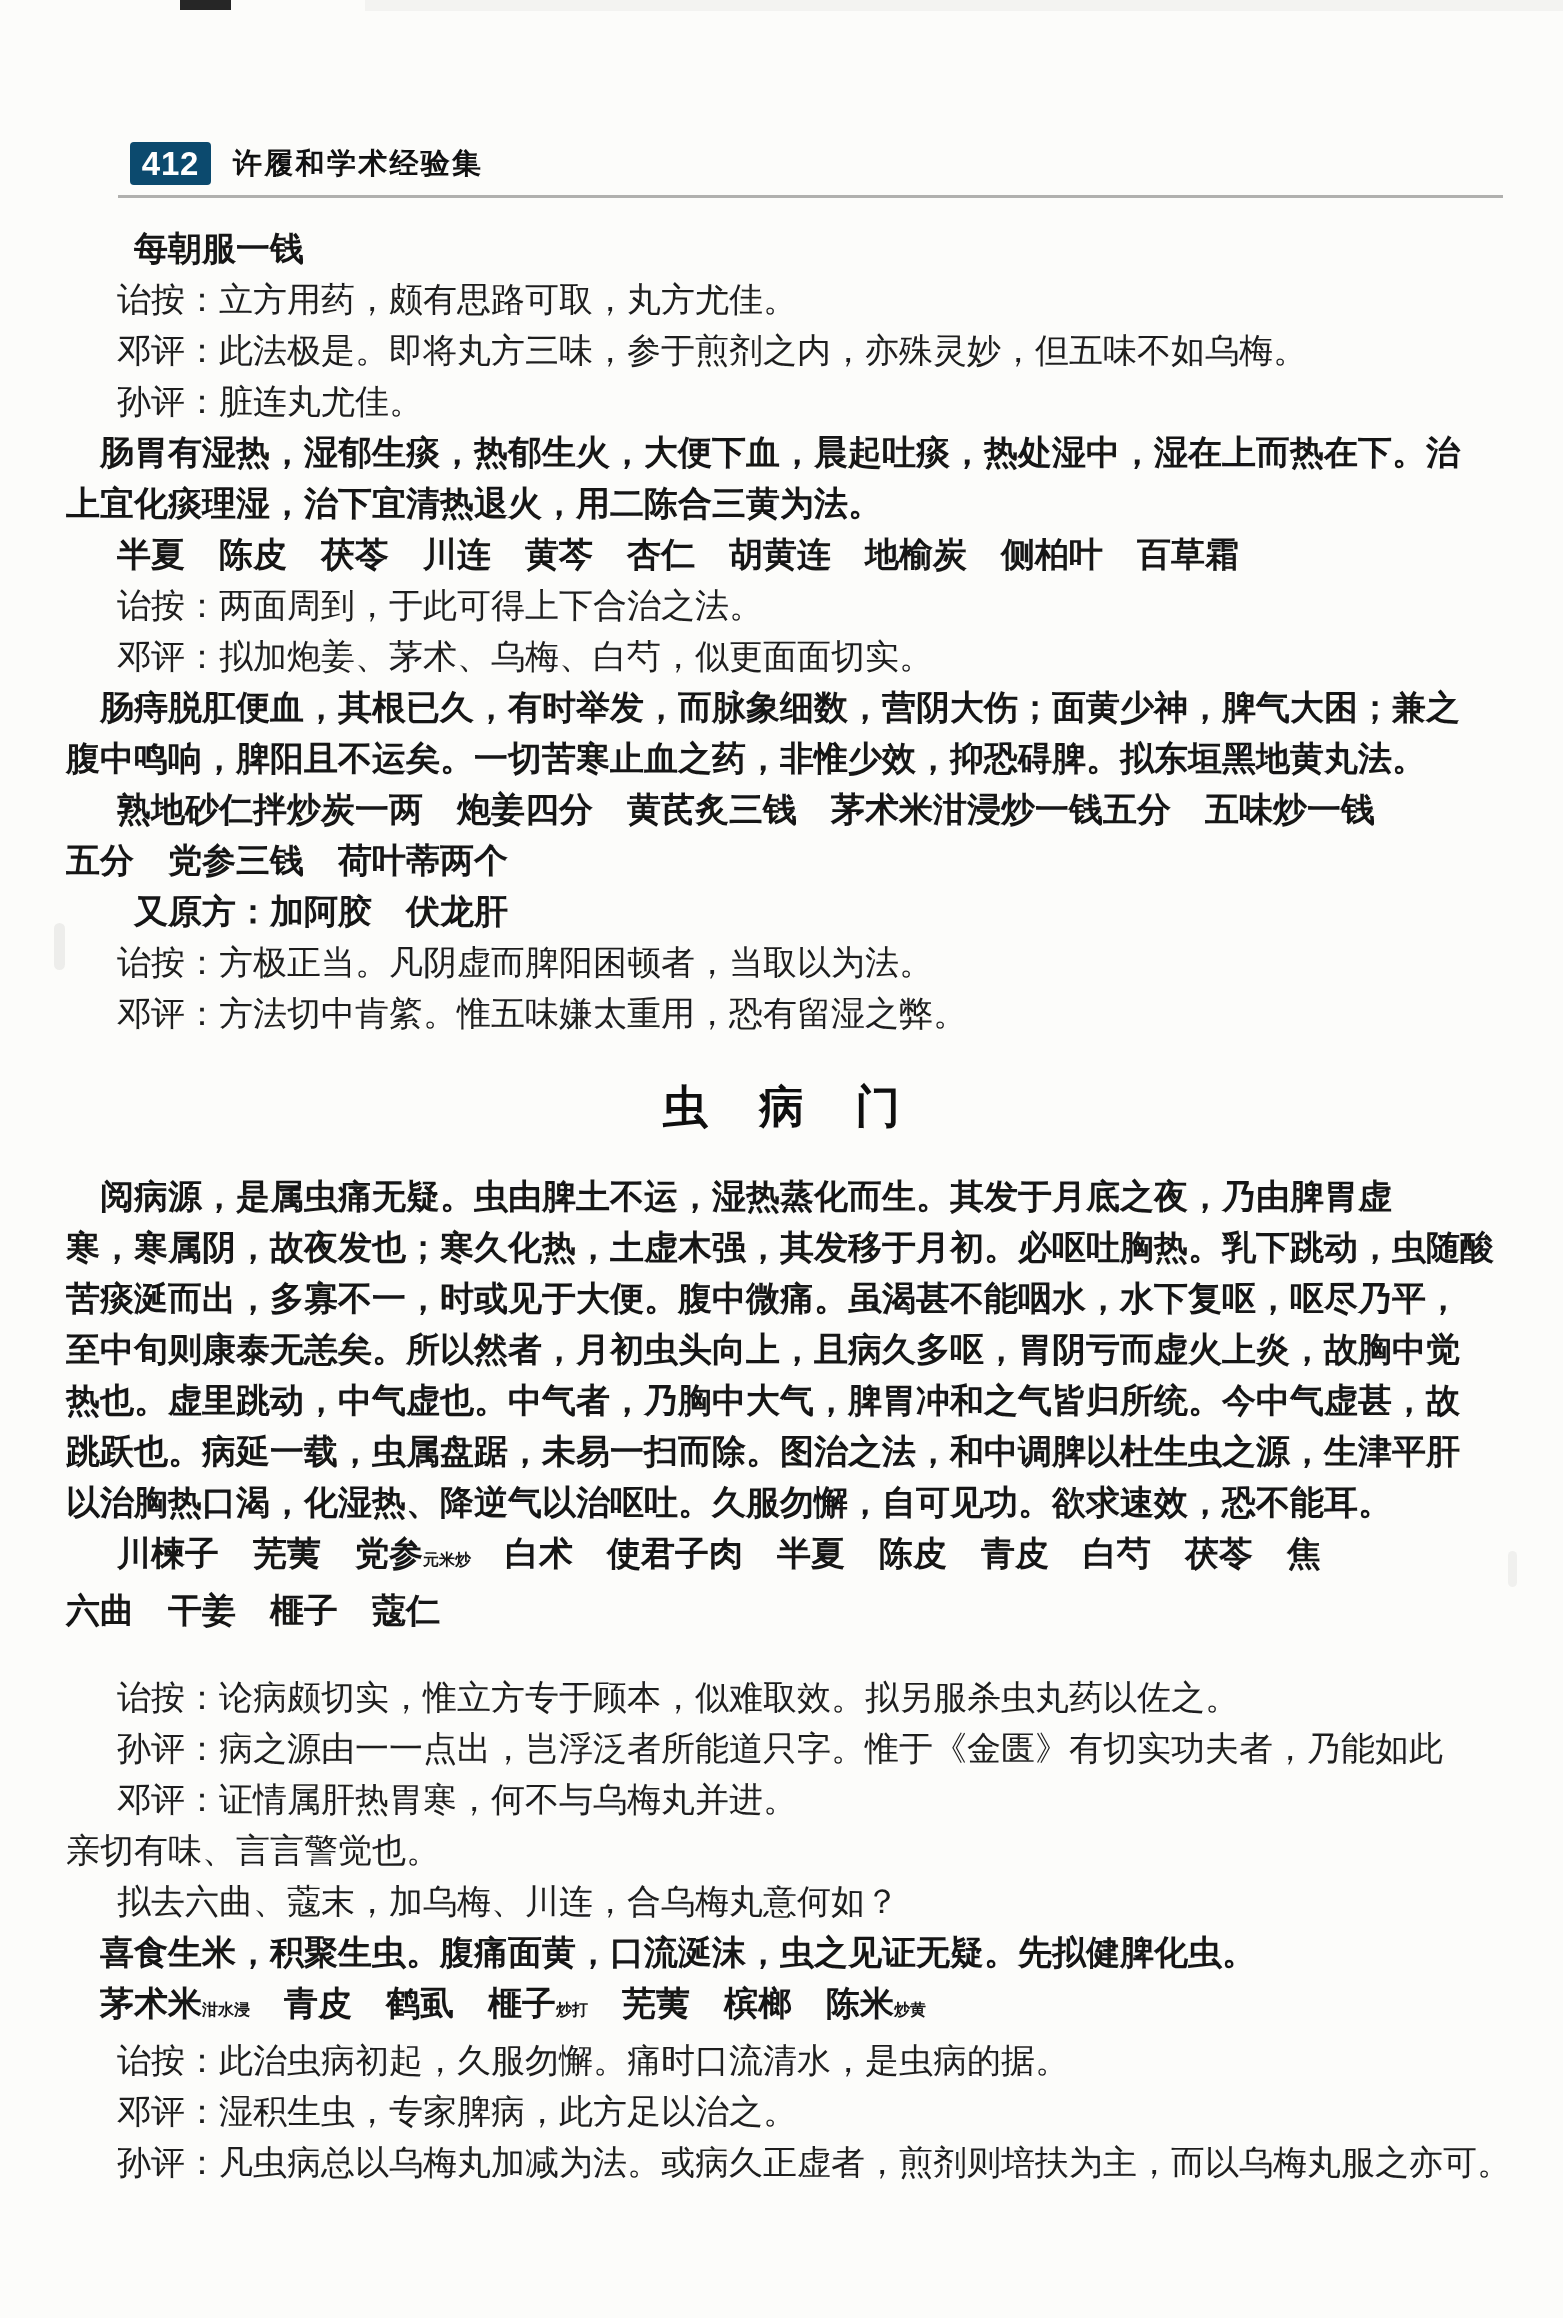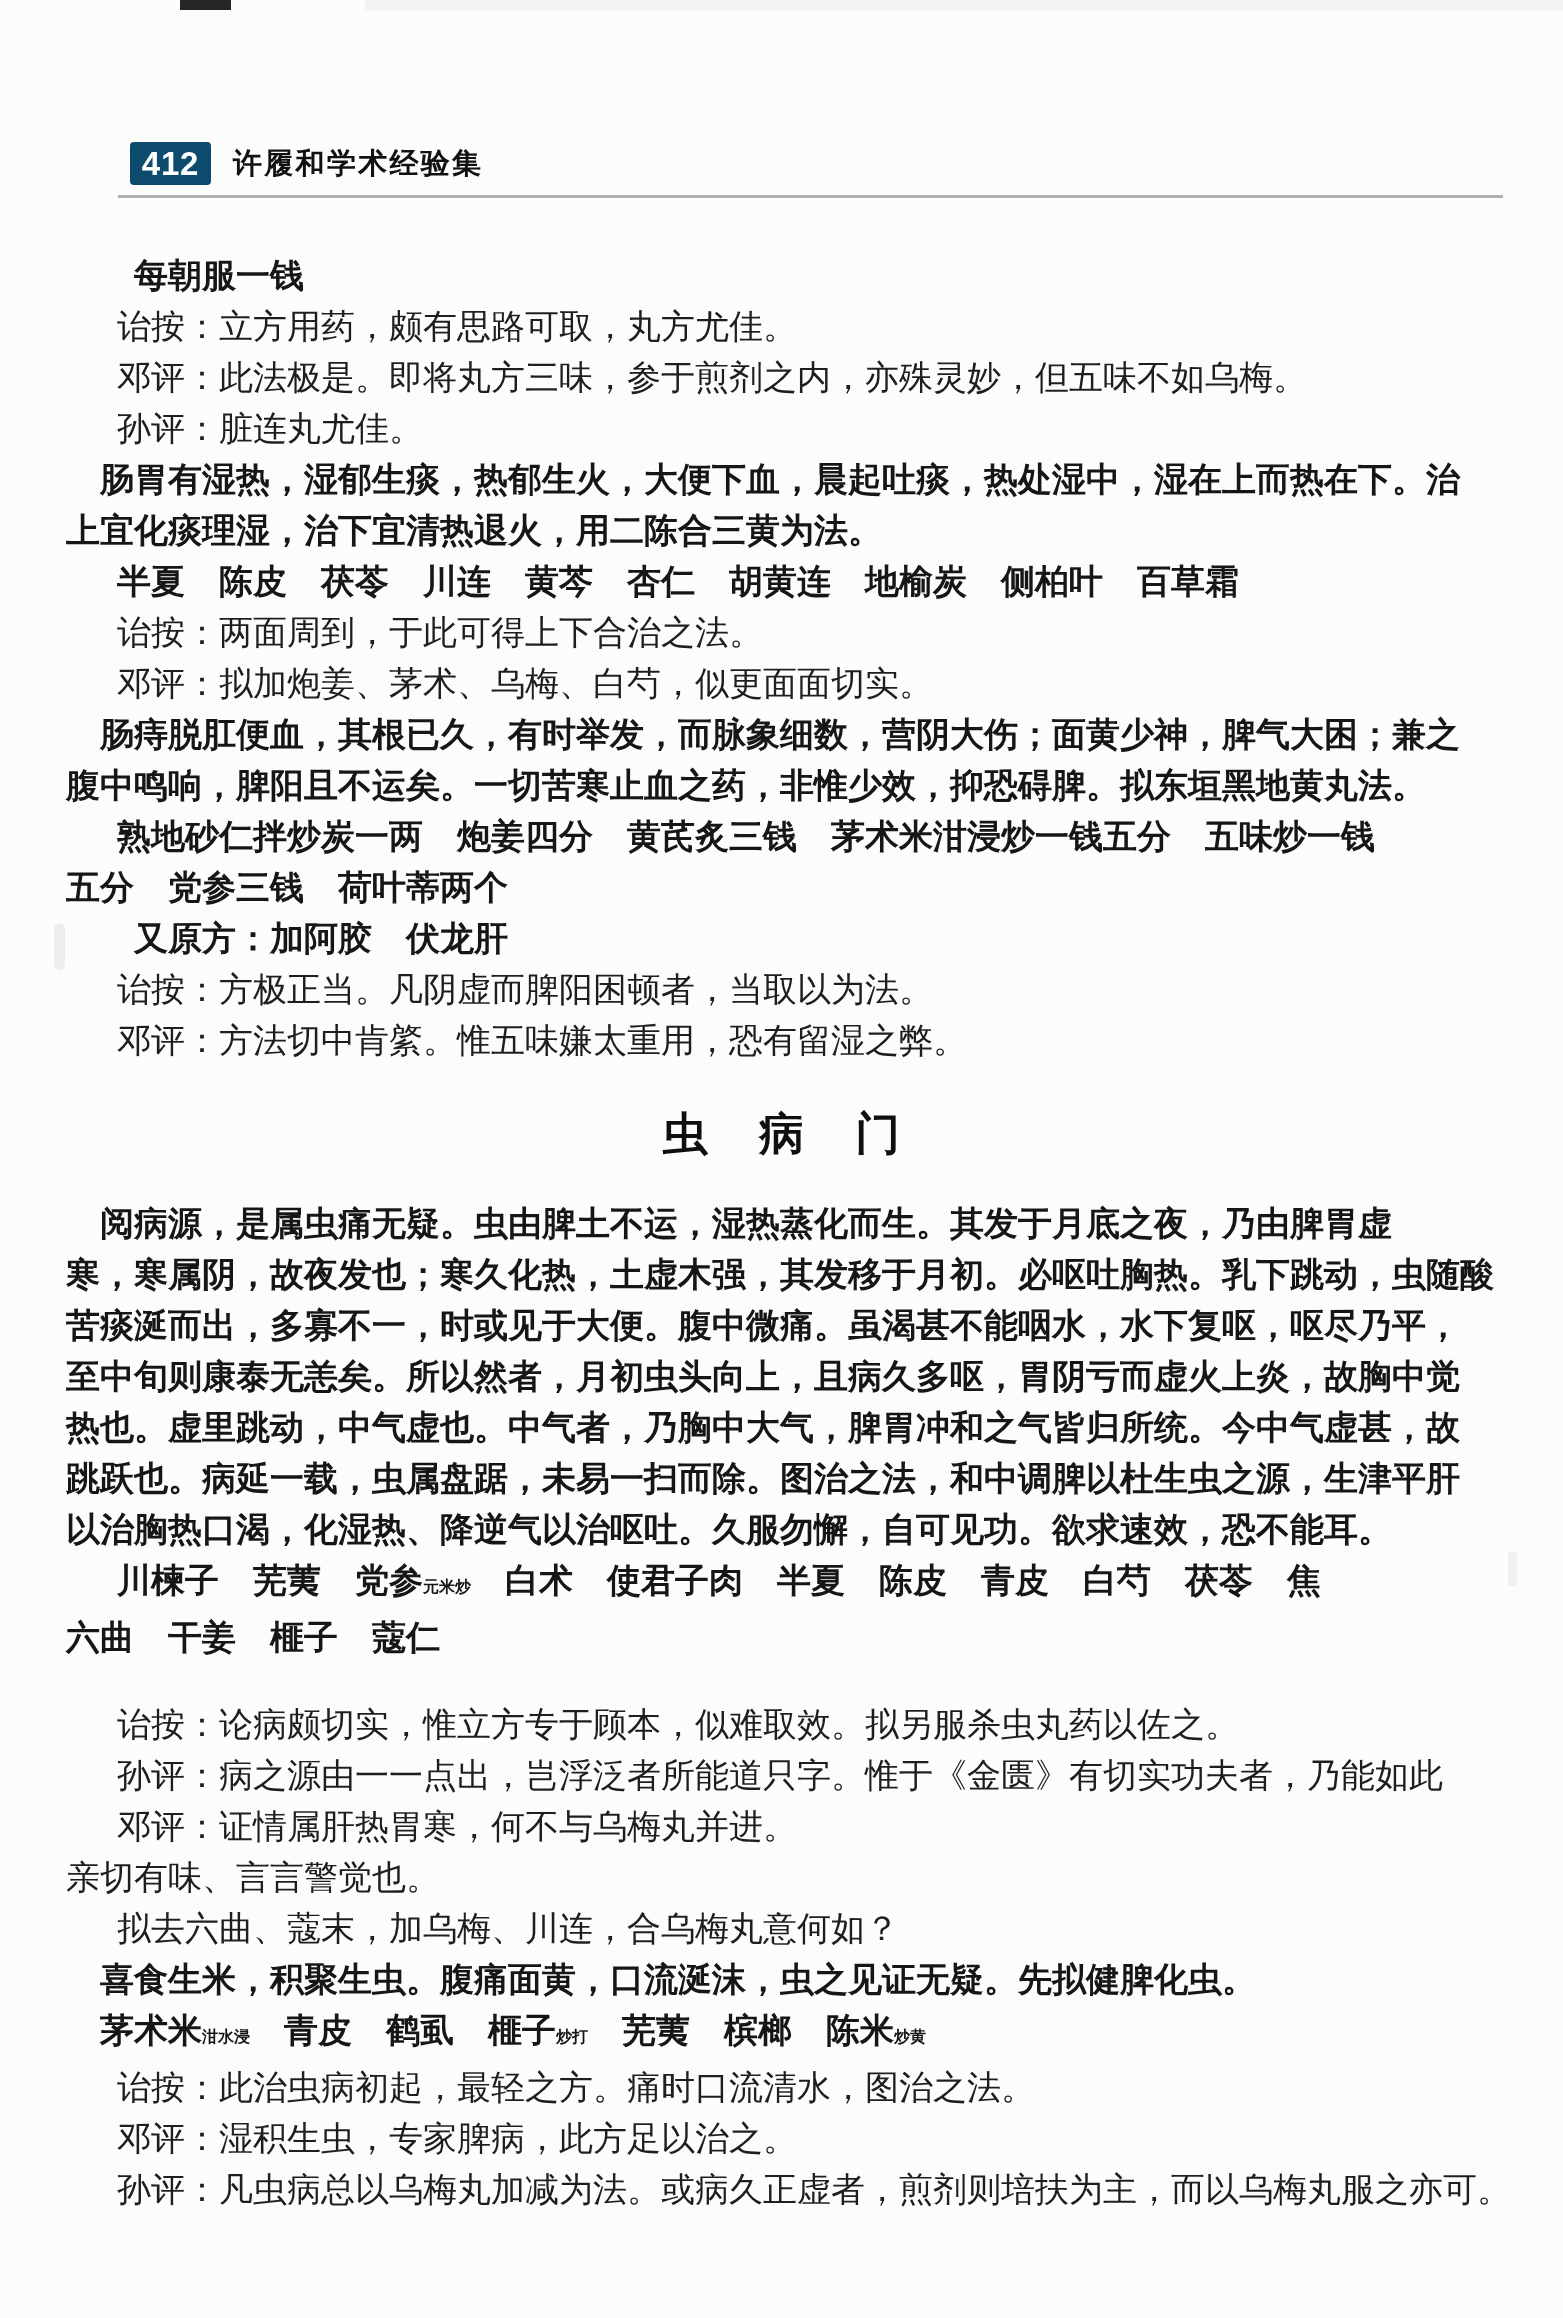--- a/index.html
+++ b/index.html
@@ -81,21 +81,21 @@
   <div class="artifact-smudge-right"></div>
 
   <header class="page-header">
     <span class="page-num-badge">412</span>
     <span class="book-title">许履和学术经验集</span>
   </header>
 
   <div class="header-rule"></div>
 
   <main class="page-content">
-      <div class="line case" style="padding-left: 2em; margin-top: 27px;"><span>每朝服一钱</span></div>
+      <div class="line case" style="padding-left: 2em;"><span>每朝服一钱</span></div>
       <div class="line commentary" style="padding-left: 1.5em;"><span>诒按：立方用药，颇有思路可取，丸方尤佳。</span></div>
       <div class="line commentary" style="padding-left: 1.5em;"><span>邓评：此法极是。即将丸方三味，参于煎剂之内，亦殊灵妙，但五味不如乌梅。</span></div>
       <div class="line commentary" style="padding-left: 1.5em;"><span>孙评：脏连丸尤佳。</span></div>
       <div class="line case" style="padding-left: 1em;"><span>肠胃有湿热，湿郁生痰，热郁生火，大便下血，晨起吐痰，热处湿中，湿在上而热在下。治</span></div>
       <div class="line case"><span>上宜化痰理湿，治下宜清热退火，用二陈合三黄为法。</span></div>
       <div class="line herbs" style="padding-left: 1.5em;"><span>半夏　陈皮　茯苓　川连　黄芩　杏仁　胡黄连　地榆炭　侧柏叶　百草霜</span></div>
       <div class="line commentary" style="padding-left: 1.5em;"><span>诒按：两面周到，于此可得上下合治之法。</span></div>
       <div class="line commentary" style="padding-left: 1.5em;"><span>邓评：拟加炮姜、茅术、乌梅、白芍，似更面面切实。</span></div>
       <div class="line case" style="padding-left: 1em;"><span>肠痔脱肛便血，其根已久，有时举发，而脉象细数，营阴大伤；面黄少神，脾气大困；兼之</span></div>
       <div class="line case"><span>腹中鸣响，脾阳且不运矣。一切苦寒止血之药，非惟少效，抑恐碍脾。拟东垣黑地黄丸法。</span></div>
@@ -114,19 +114,19 @@
       <div class="line case"><span>以治胸热口渴，化湿热、降逆气以治呕吐。久服勿懈，自可见功。欲求速效，恐不能耳。</span></div>
       <div class="line herbs" style="padding-left: 1.5em;"><span>川楝子　芜荑　党参</span><span class="small">元米炒</span><span>　白术　使君子肉　半夏　陈皮　青皮　白芍　茯苓　焦</span></div>
       <div class="line herbs"><span>六曲　干姜　榧子　蔻仁</span></div>
       <div class="line commentary" style="padding-left: 1.5em; margin-top: 36px;"><span>诒按：论病颇切实，惟立方专于顾本，似难取效。拟另服杀虫丸药以佐之。</span></div>
       <div class="line commentary" style="padding-left: 1.5em;"><span>孙评：病之源由一一点出，岂浮泛者所能道只字。惟于《金匮》有切实功夫者，乃能如此</span></div>
       <div class="line commentary" style="padding-left: 1.5em;"><span>邓评：证情属肝热胃寒，何不与乌梅丸并进。</span></div>
       <div class="line commentary"><span>亲切有味、言言警觉也。</span></div>
       <div class="line commentary" style="padding-left: 1.5em;"><span>拟去六曲、蔻末，加乌梅、川连，合乌梅丸意何如？</span></div>
       <div class="line case" style="padding-left: 1em;"><span>喜食生米，积聚生虫。腹痛面黄，口流涎沫，虫之见证无疑。先拟健脾化虫。</span></div>
       <div class="line herbs" style="padding-left: 1em;"><span>茅术米</span><span class="small">泔水浸</span><span>　青皮　鹤虱　榧子</span><span class="small">炒打</span><span>　芜荑　槟榔　陈米</span><span class="small">炒黄</span></div>
-      <div class="line commentary" style="padding-left: 1.5em;"><span>诒按：此治虫病初起，最轻之方。痛时口流清水，图治之法。</span></div>
+      <div class="line commentary" style="padding-left: 1.5em;"><span>诒按：此治虫病初起，久服勿懈。痛时口流清水，是虫病的据。</span></div>
       <div class="line commentary" style="padding-left: 1.5em;"><span>邓评：湿积生虫，专家脾病，此方足以治之。</span></div>
       <div class="line commentary" style="padding-left: 1.5em;"><span>孙评：凡虫病总以乌梅丸加减为法。或病久正虚者，煎剂则培扶为主，而以乌梅丸服之亦可。</span></div>
     </main>
 
 </div>
 
 
 </body></html>

